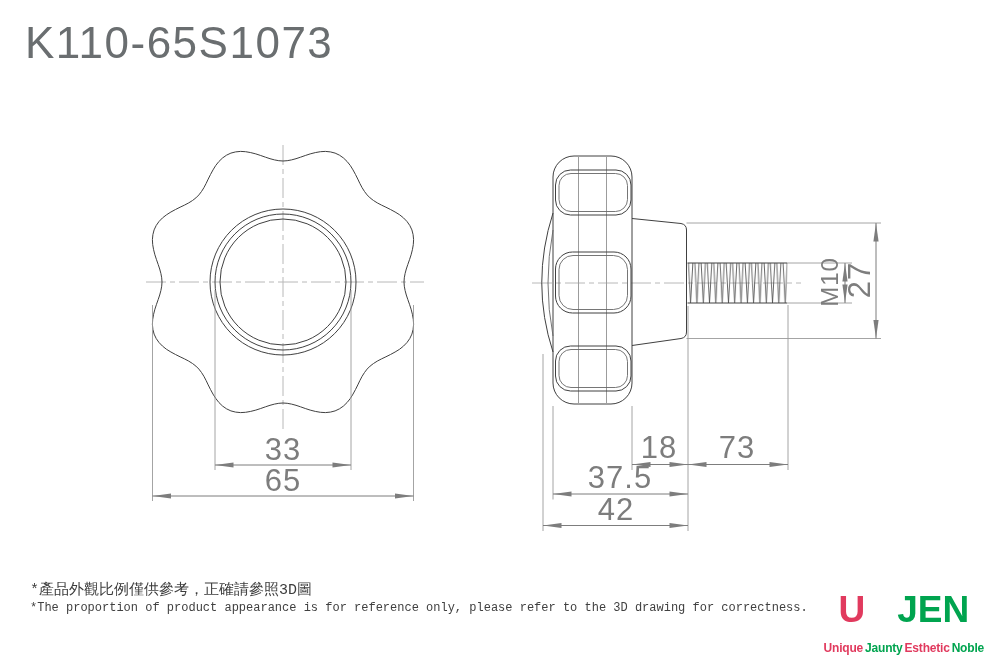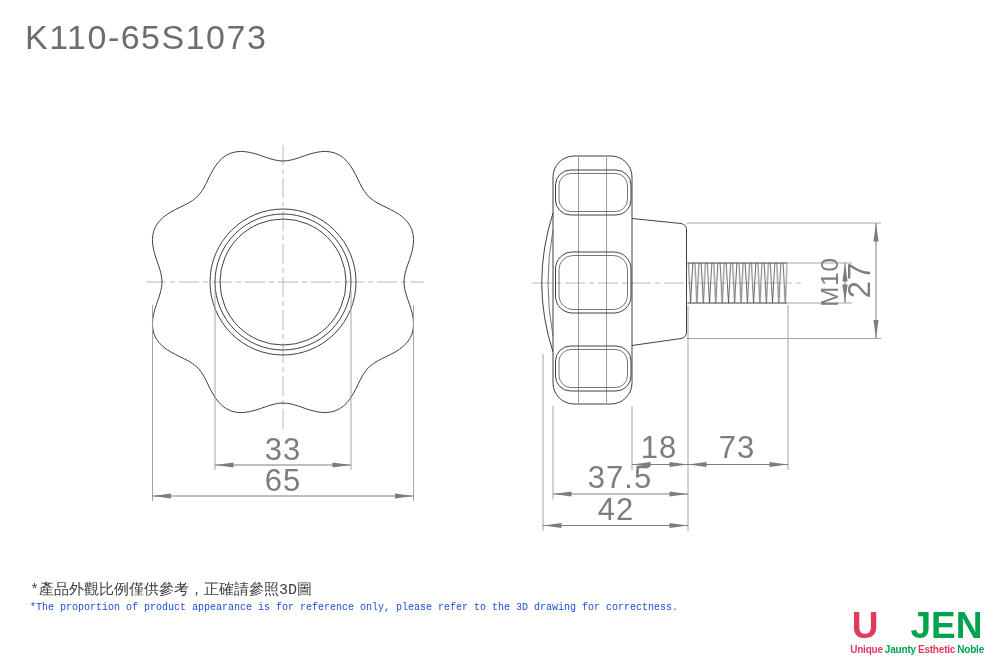--- a/index.html
+++ b/index.html
@@ -1,31 +1,31 @@
 <!DOCTYPE html>
 <html><head>
 <meta charset="utf-8">
 <style>
   html,body{margin:0;padding:0;background:#fff;}
   #sheet{position:relative;width:1001px;height:667px;background:#ffffff;overflow:hidden;
          font-family:"Liberation Sans",sans-serif;}
   #drawing{position:absolute;left:0;top:0;}
 
-  .title{position:absolute;left:25px;top:18px;font-size:34px;color:#6a6e70;
+  .title{position:absolute;left:25px;top:18px;font-size:44px;color:#6a6e70;
          letter-spacing:1.5px;font-weight:400;}
 
   .notes{position:absolute;left:30px;top:582px;color:#3f3f3f;font-family:Liberation Mono, monospace;}
   .note-zh{font-size:15px;line-height:18px;color:#3c3c3c;}
-  .note-en{font-size:10px;line-height:16px;color:#1d4ed8;}
+  .note-en{font-size:12px;line-height:16px;color:#404040;}
 
   .logo{position:absolute;right:16px;bottom:12px;text-align:center;}
   .logo-word{font-size:37px;font-weight:700;line-height:36px;letter-spacing:0px;}
   .logo-u{color:#e13a5e;}
   .logo-jen{color:#00a44f;margin-left:32px;}
-  .logo-tagline{font-size:10px;font-weight:700;white-space:nowrap;letter-spacing:-0.2px;margin-top:0px;}
+  .logo-tagline{font-size:12px;font-weight:700;white-space:nowrap;letter-spacing:-0.2px;margin-top:13px;}
   .tg-red{color:#e13a5e;}
   .tg-green{color:#00a44f;}
   .logo-tagline span{margin:0 1px;}
 
   
   .obj{stroke:#404040;stroke-width:1;fill:none;}
   .obj-thin{stroke:#666666;stroke-width:0.9;fill:none;}
   .sil{stroke:#9c9c9c;stroke-width:1;fill:none;}
   .ctr{stroke:#b8b8b8;stroke-width:1;fill:none;stroke-dasharray:20 4 5 4;}
   .ext{stroke:#9a9a9a;stroke-width:0.9;fill:none;}

